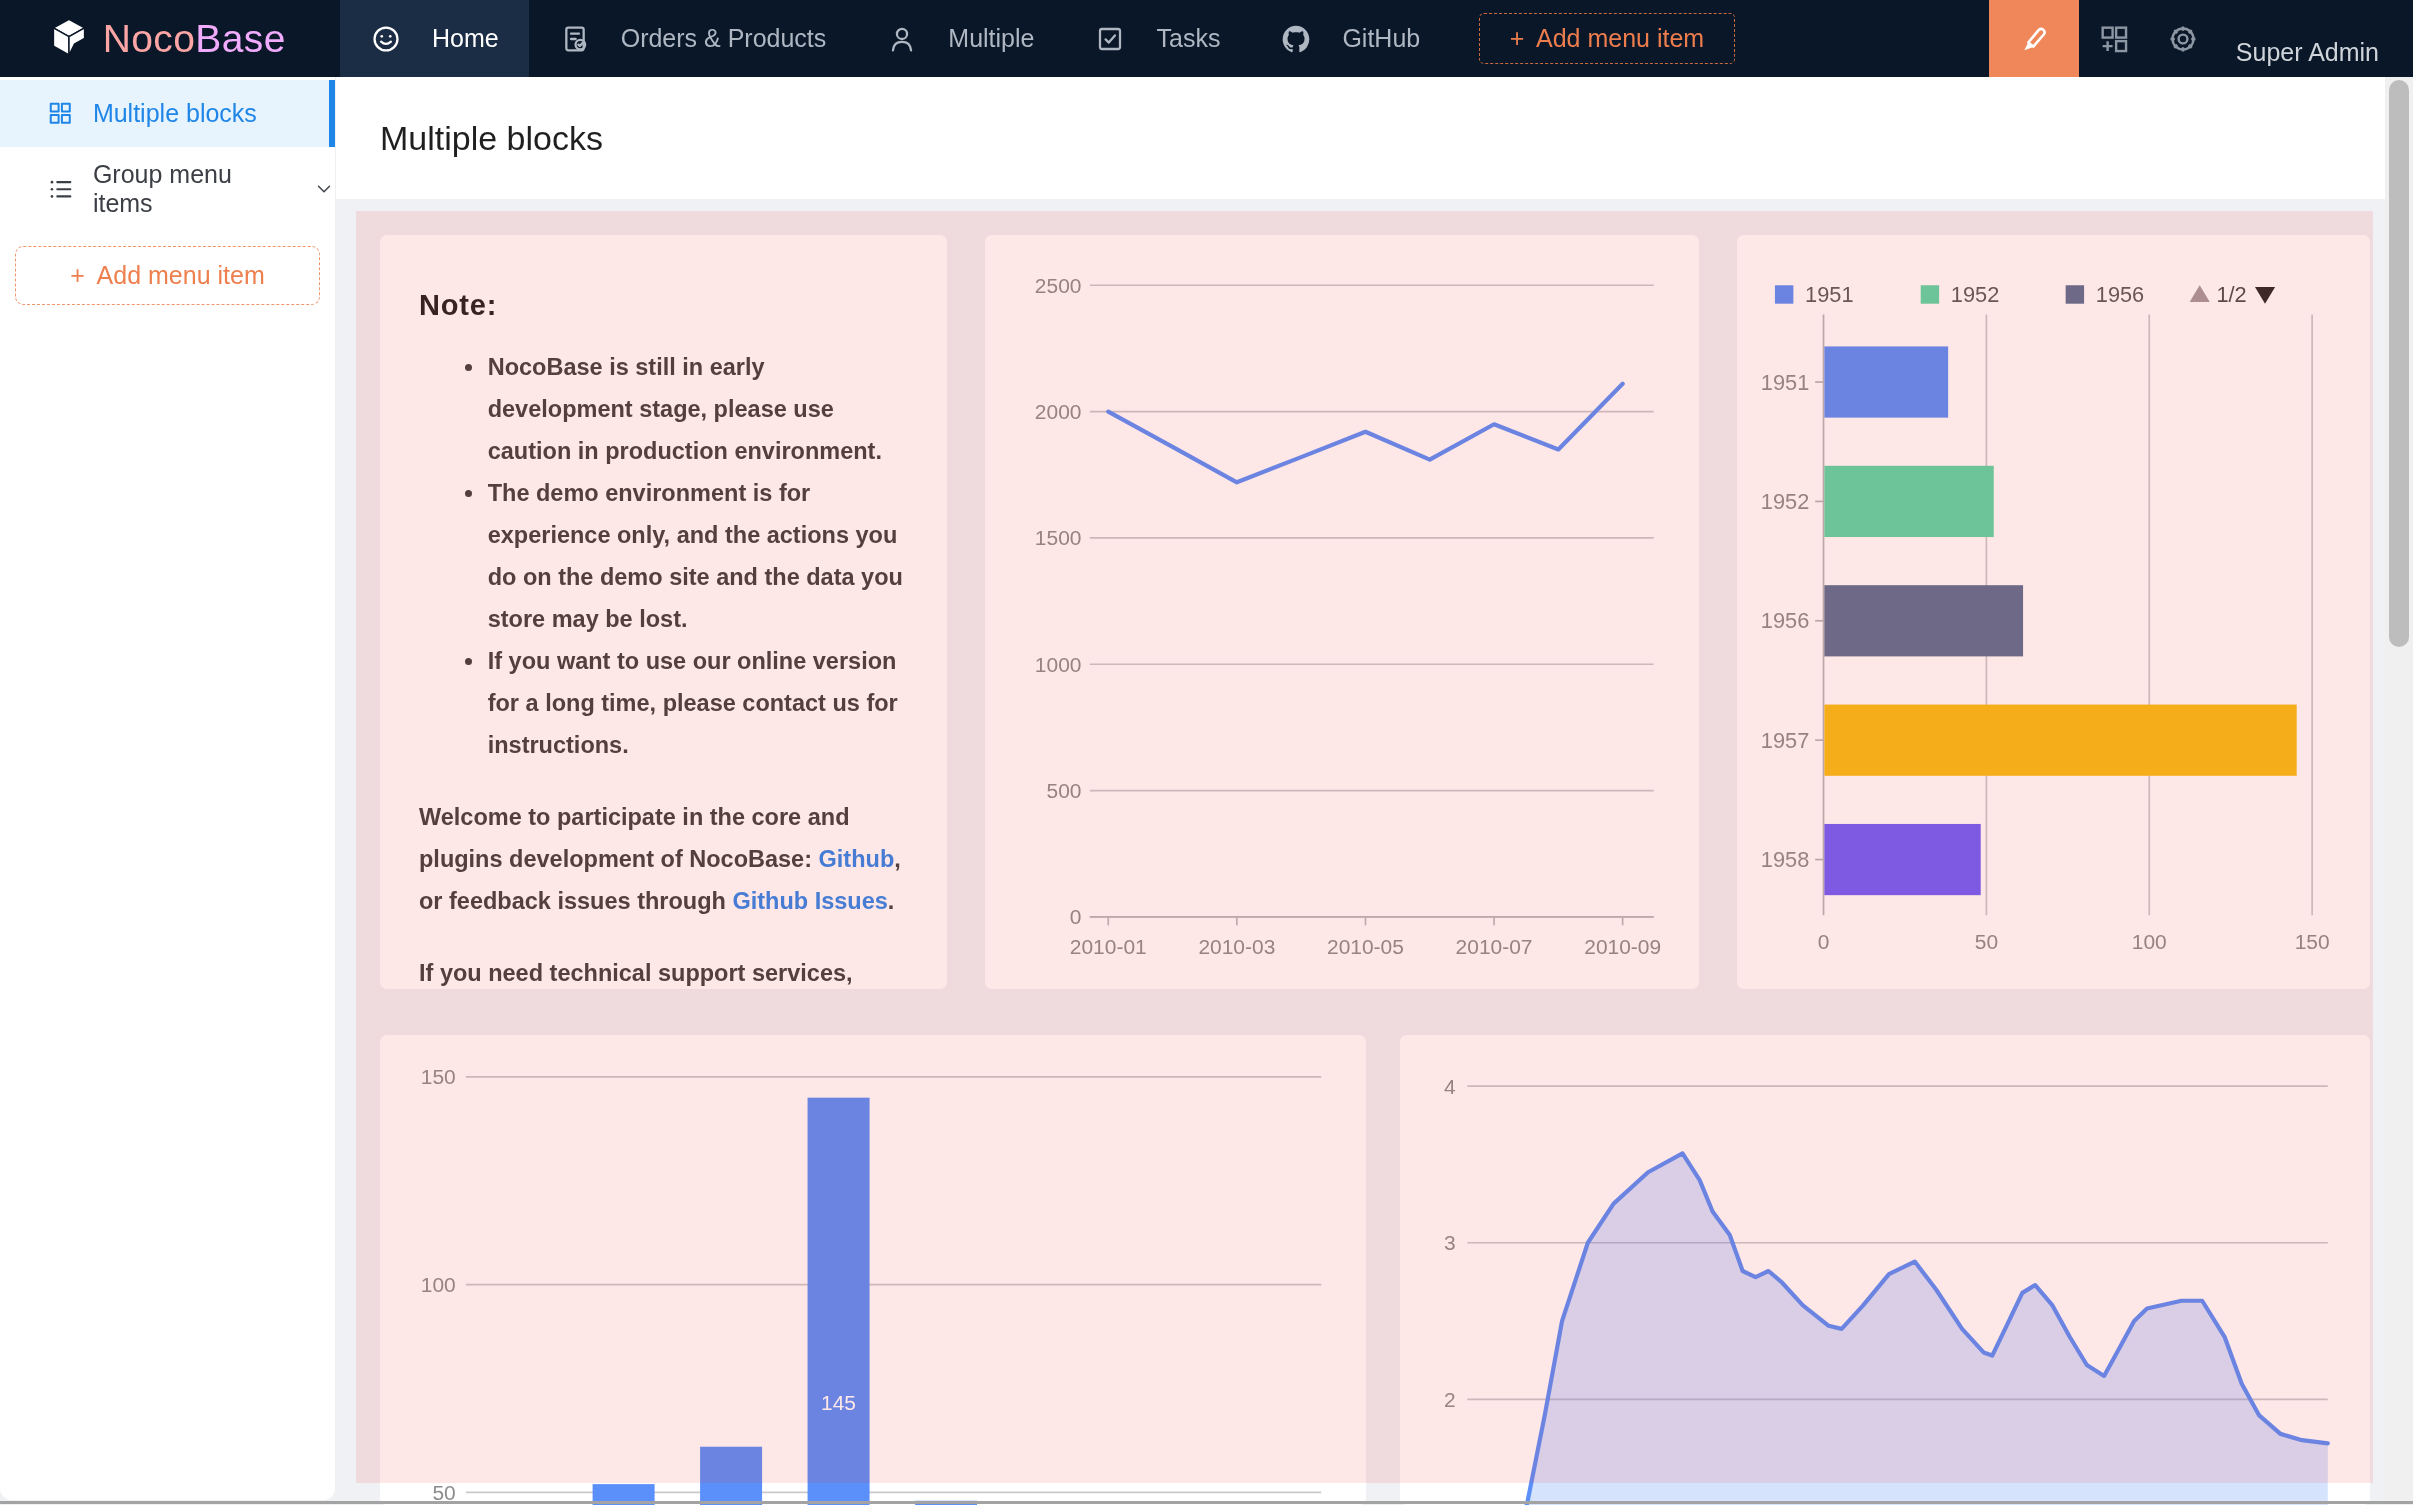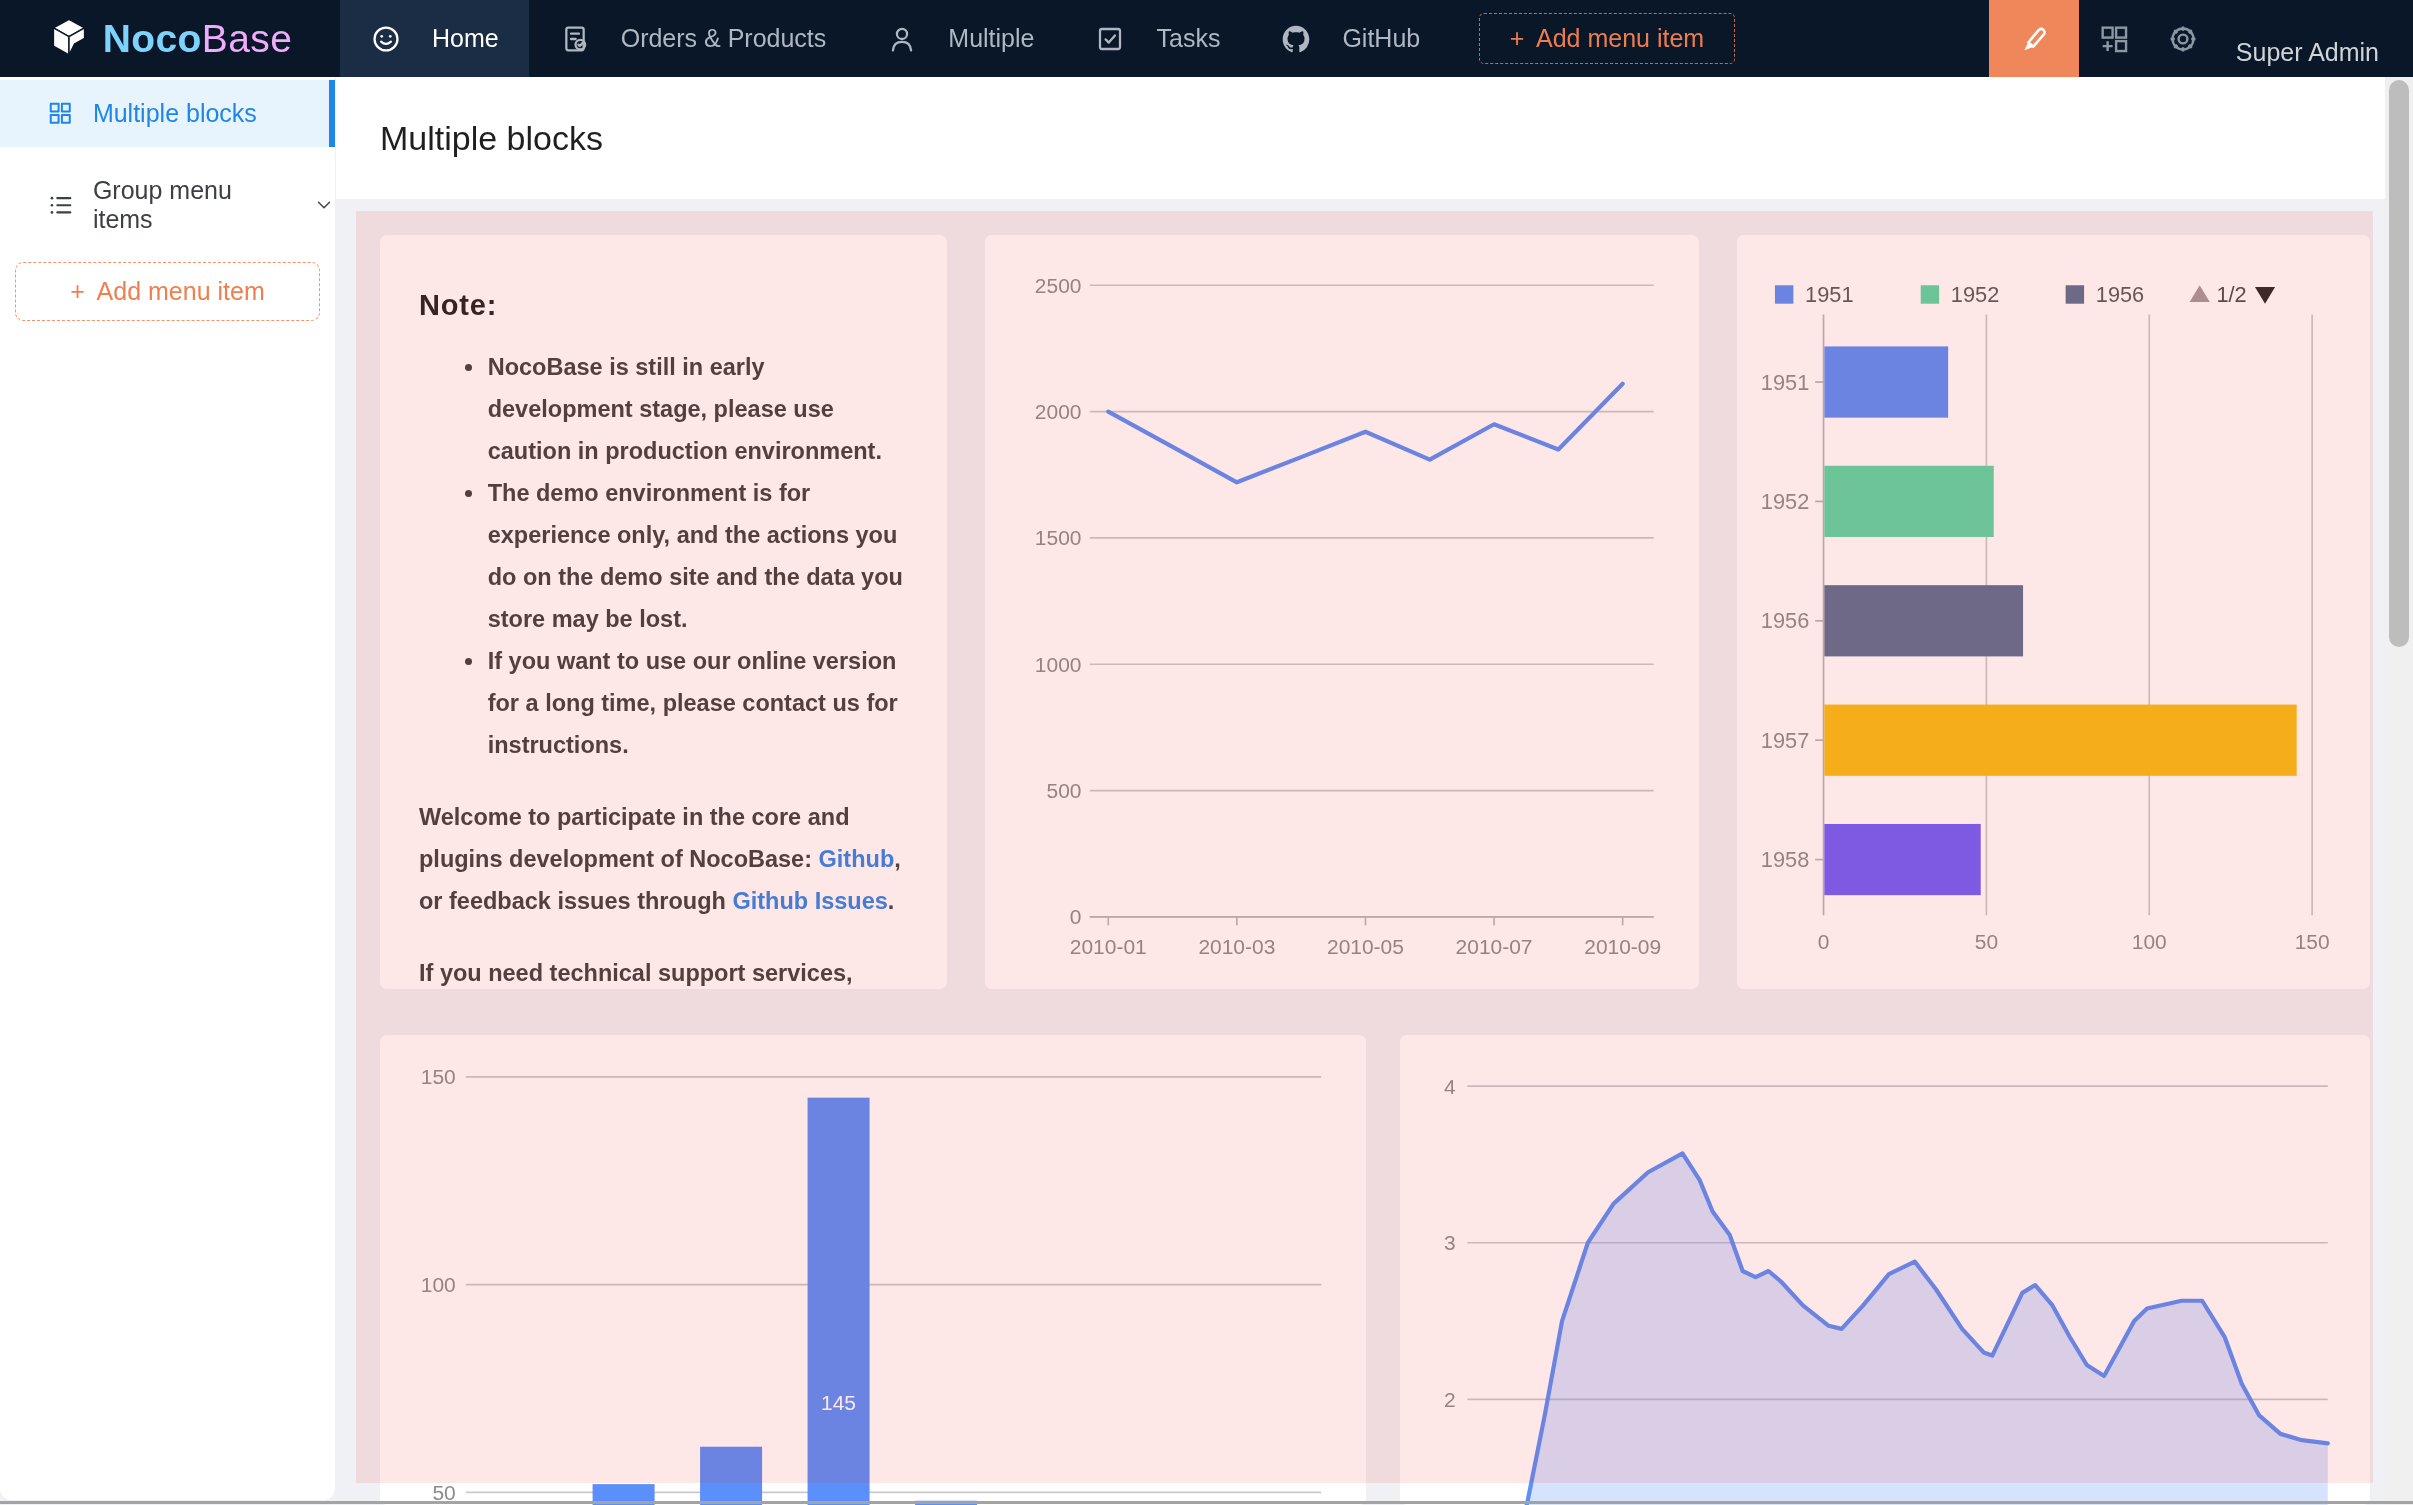--- a/index.html
+++ b/index.html
@@ -5,21 +5,21 @@
   html,body{margin:0;padding:0;background:#dfe2e8;}
   #root{position:relative;width:2413px;height:1505px;overflow:hidden;
         font-family:"Liberation Sans","DejaVu Sans",sans-serif;background:#eff1f5;}
 
   
   .navbar{position:absolute;left:0;top:0;width:2413px;height:77px;background:#0a1728;
           display:flex;align-items:stretch;z-index:70;}
   .logo{display:flex;align-items:center;padding-left:47px;width:293px;cursor:pointer;}
   .logo svg{width:44px;height:47px;margin-right:11.7px;}
   .logo .t{font-size:39px;letter-spacing:0.4px;}
-  .logo .bold{color:#7dd3fc;font-weight:700;}
+  .logo .bold{color:#fca5a5;font-weight:400;}
   .logo .light{color:#f0abfc;font-weight:300;}
   .nav-items{display:flex;align-items:stretch;}
   .nav-item{display:flex;align-items:center;gap:30px;padding:0 30px;font-size:25px;
             color:#aeb7c2;cursor:pointer;white-space:nowrap;}
   .nav-item svg{width:32px;height:32px;}
   .nav-item.active{background:#1b2d44;color:#ffffff;}
   .nav-add{align-self:center;margin-left:28.5px;display:flex;align-items:center;gap:11.7px;
            padding:10px 30px;border:1.7px dashed #c96a3e;border-radius:5px;color:#ed7d4d;
            font-size:25px;cursor:pointer;}
   .nav-right{margin-left:auto;display:flex;align-items:stretch;}
@@ -33,21 +33,21 @@
 
   
   .sidebar{position:absolute;left:0;top:77px;width:335px;height:1423px;background:#ffffff;
            border-right:0.8px solid #f0f0f0;border-radius:0 0 11.7px 11.7px;z-index:20;}
   .side-item{position:relative;display:flex;align-items:center;gap:18.4px;height:67px;
              padding-left:46px;font-size:25px;color:#3c4046;cursor:pointer;}
   .side-item svg{width:28.5px;height:28.5px;flex:none;}
   .side-item.active{background:#e7f4fd;color:#1f86e8;margin-top:2.5px;}
   .side-item.active::after{content:"";position:absolute;right:0;top:0;bottom:0;width:5.9px;background:#1f86e8;}
   .side-item .chev{margin-left:18.4px;width:22px;height:22px;color:#45494f;}
-  .side-item.group{margin-top:25px;}
+  .side-item.group{margin-top:9px;}
   .side-add{margin:23.5px 15px 0;height:57px;display:flex;align-items:center;justify-content:center;
             gap:11.7px;border:1.7px dashed #f09469;border-radius:8.4px;color:#ee7f4e;font-size:25px;cursor:pointer;}
 
   
   .main-header{position:absolute;left:336px;top:77px;width:2049px;height:122px;background:#ffffff;
                display:flex;align-items:center;padding-left:44px;box-sizing:border-box;z-index:10;}
   .page-title{font-size:34px;font-weight:500;color:#1f1f1f;}
 
   
   .card{position:absolute;background:#ffffff;border-radius:6.7px;z-index:10;overflow:hidden;}

